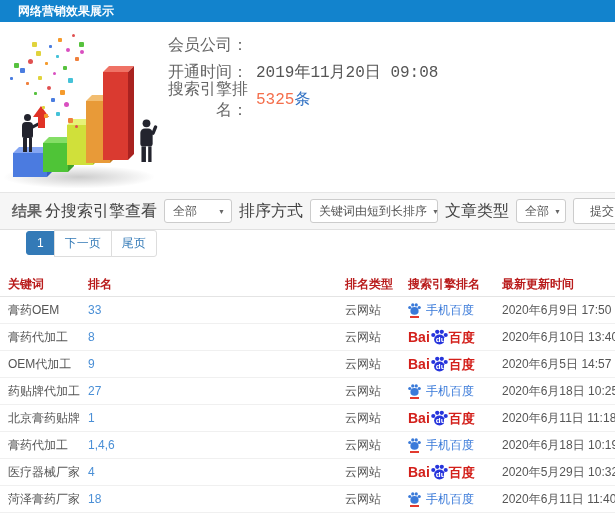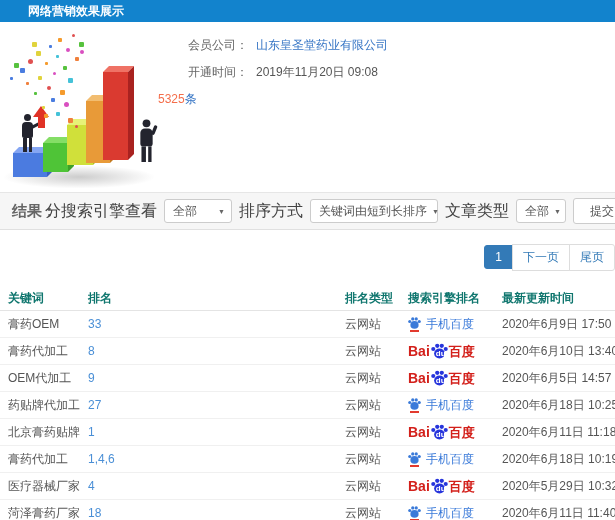--- a/index.html
+++ b/index.html
@@ -1,20 +1,20 @@
 <!DOCTYPE html>
 <html style="--header-blue: #1283cd; --link-blue: #3373c4; --rank-link-blue: #4a8fd6; --orange: #f46e4b; --baidu-red: #d3201b; --baidu-blue: #2634dc; --mobile-blue: #3a7ad9; --page-active: #337ab7; --filter-bg: #f6f6f6;"><head>
 <meta charset="utf-8">
 <style>
   html,body{margin:0;padding:0;background:#fff;font-family:"Liberation Sans","DejaVu Sans",sans-serif;}
   .page{position:relative;width:615px;height:520px;overflow:hidden;background:#fff;}
 
   
   .titlebar{height:22px;background:var(--header-blue,#1283cd);color:#fff;font-size:12px;
-    font-weight:bold;line-height:22px;padding-left:28px;}
+    font-weight:bold;line-height:22px;padding-left:18px;}
 
   
   .top-section{position:relative;height:170px;}
 
   
   .illustration{position:absolute;left:0;top:8px;width:190px;height:158px;}
   .ground-shadow{position:absolute;left:0;top:135px;width:158px;height:24px;z-index:0;
     background:radial-gradient(ellipse at center,rgba(110,110,110,.35),rgba(255,255,255,0) 68%);}
   .bar{position:absolute;}
   .bar::before{content:"";position:absolute;left:0;top:-6px;width:calc(100% + 6px);height:6px;
@@ -38,21 +38,21 @@
   .person-right .p-arm{right:-3px;top:-3px;width:3px;height:9px;transform:rotate(22deg);}
   .up-arrow{position:absolute;left:33px;top:76px;z-index:7;display:flex;flex-direction:column;align-items:center;}
   .a-head{width:0;height:0;border-left:8px solid transparent;border-right:8px solid transparent;
     border-bottom:11px solid #e03226;}
   .a-stem{width:7px;height:11px;background:#e03226;}
   .confetti{position:absolute;left:0;top:0;width:100%;height:100%;z-index:8;pointer-events:none;}
   .dot{position:absolute;display:block;border-radius:1px;}
 
   
   .info-panel{position:absolute;left:150px;top:10px;}
-  .info-row{height:27px;display:flex;align-items:center;font-size:12px;}
+  .info-row{height:27px;display:flex;align-items:center;font-size:16px;font-family:Liberation Mono, monospace;}
   .info-label{width:98px;text-align:right;color:#666;}
   .info-value{margin-left:8px;color:#555;}
   .info-link{color:var(--link-blue,#3373c4);text-decoration:none;cursor:pointer;}
   .orange{color:var(--orange,#f46e4b);}
 
   
   .filter-bar{height:36px;background:var(--filter-bg,#f6f6f6);border-top:1px solid #e6e6e6;
     border-bottom:1px solid #e0e0e0;display:flex;align-items:center;padding-left:12px;position:relative;}
   .result-label{font-size:15px;font-weight:bold;color:#666;}
   .filter-controls{position:absolute;right:-16px;top:0;height:100%;display:flex;align-items:center;gap:7px;}
@@ -61,30 +61,30 @@
     align-items:center;justify-content:space-between;font-size:12px;color:#555;
     padding:0 6px 0 8px;box-sizing:border-box;cursor:pointer;white-space:nowrap;}
   .sel-engine{width:68px;}
   .sel-sort{width:128px;}
   .sel-article{width:50px;}
   .caret{font-size:7px;color:#666;font-style:normal;margin-left:5px;}
   .submit-btn{height:26px;width:58px;background:#fff;border:1px solid #ccc;border-radius:3px;
     font-size:12px;color:#555;cursor:pointer;font-family:inherit;}
 
   
-  .pagination{margin-top:14px;text-align:right;padding-left:26px;}
+  .pagination{text-align:left;padding-left:26px;}
   .page-item{display:inline-block;padding:4px 10px;font-size:12px;border:1px solid #ddd;
     color:var(--page-active,#337ab7);background:#fff;margin-left:-1px;text-decoration:none;cursor:pointer;}
   .page-item:first-child{border-radius:3px 0 0 3px;margin-left:0;}
   .page-item:last-child{border-radius:0 3px 3px 0;}
   .page-item.active{background:var(--page-active,#337ab7);border-color:var(--page-active,#337ab7);color:#fff;}
 
   
   .results{width:615px;border-collapse:collapse;table-layout:fixed;margin-top:15px;font-size:12px;}
-  .results th{font-weight:bold;color:#0f766e;text-align:left;height:24px;padding:0;
+  .results th{font-weight:bold;color:#b91c1c;text-align:left;height:24px;padding:0;
     border-bottom:1px solid #e4e4e4;}
   .results td{height:26px;padding:0;color:#555;border-bottom:1px solid #f0f0f0;
     overflow:hidden;white-space:nowrap;}
   .results th:first-child,.results td:first-child{padding-left:8px;}
   .results td:nth-child(4),.results th:nth-child(4){padding-left:4px;}
   .rank-link{color:var(--rank-link-blue,#4a8fd6);text-decoration:none;cursor:pointer;}
   .eng{display:inline-flex;align-items:center;line-height:1;justify-content:space-between;}
   .paw-wrap{display:inline-flex;flex-direction:column;align-items:center;margin-right:5px;}
   .paw{display:block;}
   .eng-mobile .paw{width:13px;height:12px;fill:var(--mobile-blue,#3a7ad9);}
@@ -168,27 +168,27 @@
           <i class="dot" style="left: 14px; top: 33px; width: 5px; height: 5px; background: rgb(87, 194, 62);"></i>
           <i class="dot" style="left: 10px; top: 47px; width: 3px; height: 3px; background: rgb(74, 125, 224);"></i>
           <i class="dot" style="left: 80px; top: 20px; width: 4px; height: 4px; background: rgb(217, 79, 192); border-radius: 50%;"></i>
           <i class="dot" style="left: 32px; top: 12px; width: 5px; height: 5px; background: rgb(224, 211, 60);"></i>
         </div>
     </div>
 
     <div class="info-panel">
       <div class="info-row">
         <span class="info-label">会员公司：</span>
-        <span class="info-value"><a class="info-link">山东皇圣堂药业有限公司</a></span>
       </div>
       <div class="info-row">
         <span class="info-label">开通时间：</span>
         <span class="info-value">2019年11月20日 09:08</span>
       </div>
       <div class="info-row">
+        <span class="info-label">搜索引擎排名：</span>
         <span class="info-value">
           <span class="orange">5325</span><a class="info-link">条</a>
         </span>
       </div>
     </div>
   </div>
 
   <div class="filter-bar">
     <span class="result-label">结果：</span>
     <div class="filter-controls">

